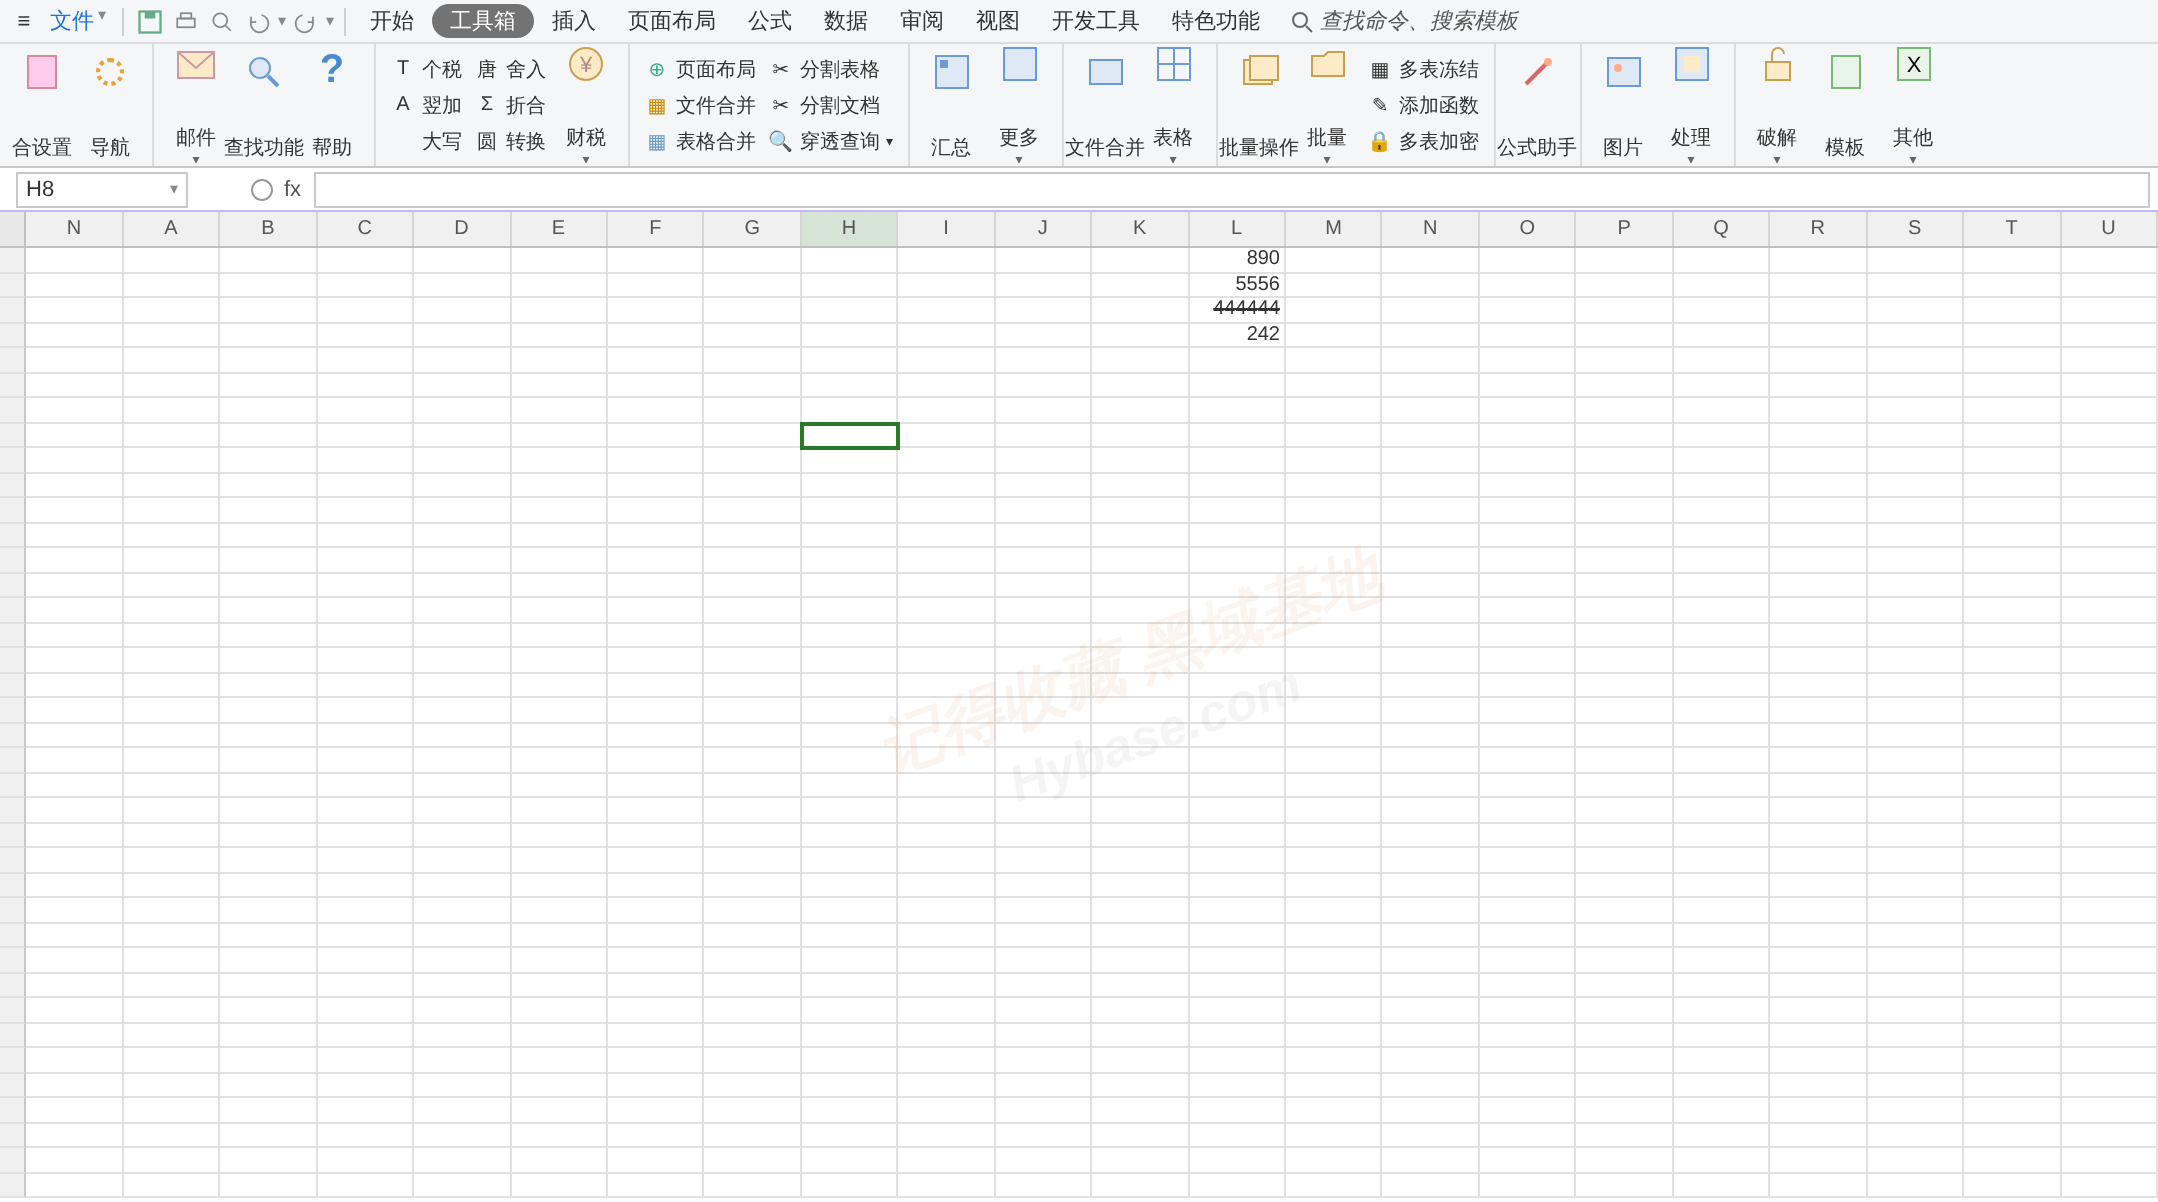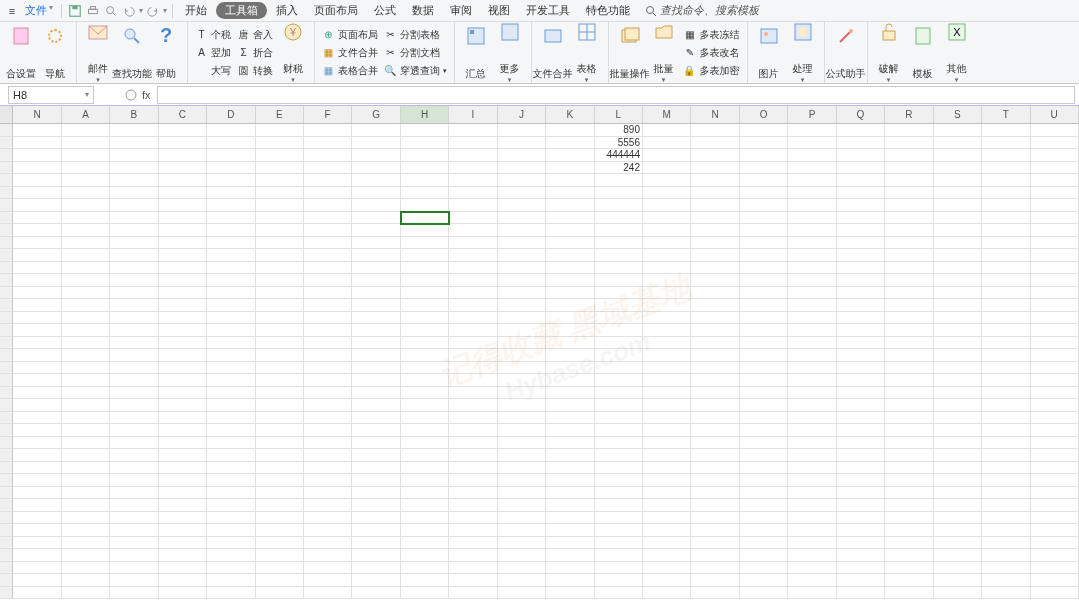--- a/index.html
+++ b/index.html
@@ -287,58 +287,58 @@
         <div class="lbl">批量</div>
         <div class="chev">▾</div>
       </div>
     <div class="rstack">
       <div class="rbtn-sm">
           <span class="ic">▦</span>
           <span>多表冻结</span>
         </div>
       <div class="rbtn-sm">
           <span class="ic">✎</span>
-          <span>多表改名</span>
+          <span>添加函数</span>
         </div>
       <div class="rbtn-sm">
           <span class="ic">🔒</span>
           <span>多表加密</span>
         </div>
     </div>
   </div>
   <div class="rgroup">
     <div class="rbtn-big">
         <div class="ic">
           <svg width="20" height="20">
+            <path d="M4 16 L14 6" stroke="#d66" stroke-width="2"></path>
+            <circle cx="15" cy="5" r="2" fill="#fa8"></circle>
+          </svg>
+        </div>
+        <div class="lbl">公式助手</div>
+      </div>
+  </div>
+  <div class="rgroup">
+    <div class="rbtn-big">
+        <div class="ic">
+          <svg width="20" height="20">
             <rect x="2" y="3" width="16" height="14" fill="#dfe9f5" stroke="#6a9bd8"></rect>
             <circle cx="7" cy="8" r="2" fill="#fa8"></circle>
           </svg>
         </div>
         <div class="lbl">图片</div>
       </div>
     <div class="rbtn-big">
         <div class="ic">
           <svg width="20" height="20">
             <rect x="2" y="2" width="16" height="16" fill="#dfe9f5" stroke="#6a9bd8"></rect>
             <rect x="6" y="6" width="8" height="8" fill="#fdebc7"></rect>
           </svg>
         </div>
         <div class="lbl">处理</div>
         <div class="chev">▾</div>
-      </div>
-  </div>
-  <div class="rgroup">
-    <div class="rbtn-big">
-        <div class="ic">
-          <svg width="20" height="20">
-            <path d="M4 16 L14 6" stroke="#d66" stroke-width="2"></path>
-            <circle cx="15" cy="5" r="2" fill="#fa8"></circle>
-          </svg>
-        </div>
-        <div class="lbl">公式助手</div>
       </div>
   </div>
   <div class="rgroup" style="border-right:none">
     <div class="rbtn-big">
         <div class="ic">
           <svg width="20" height="20">
             <rect x="4" y="9" width="12" height="9" fill="#fdebc7" stroke="#c9a050"></rect>
             <path d="M7 9 L7 5 A3 3 0 0 1 13 5" fill="none" stroke="#c9a050"></path>
           </svg>
         </div>

